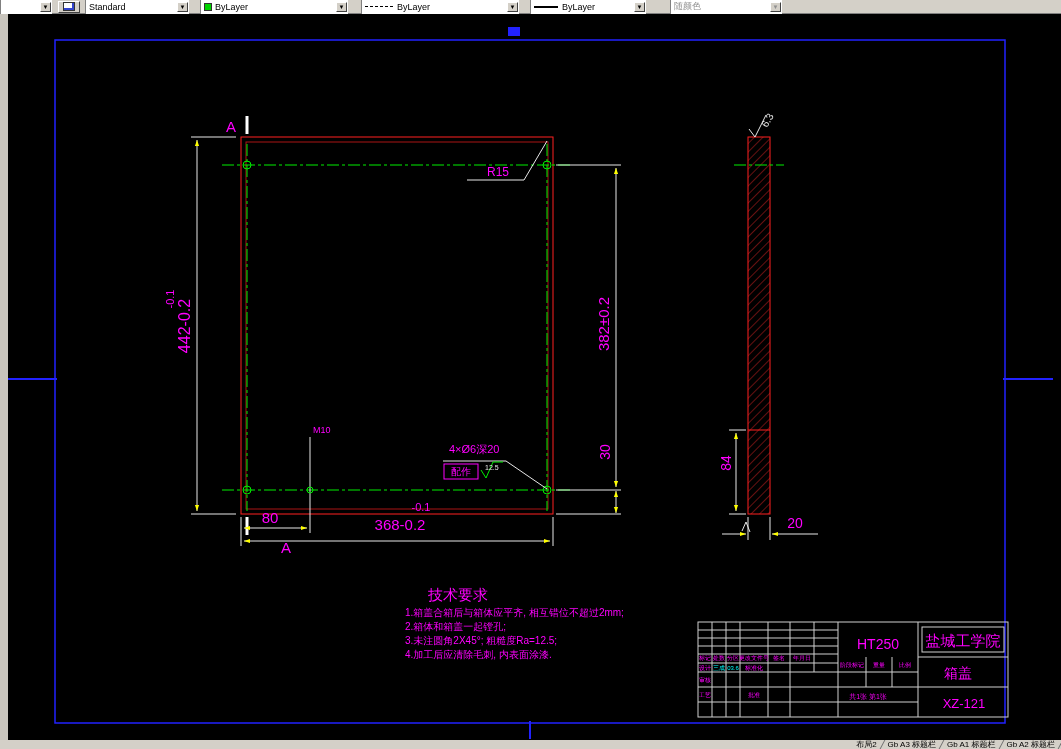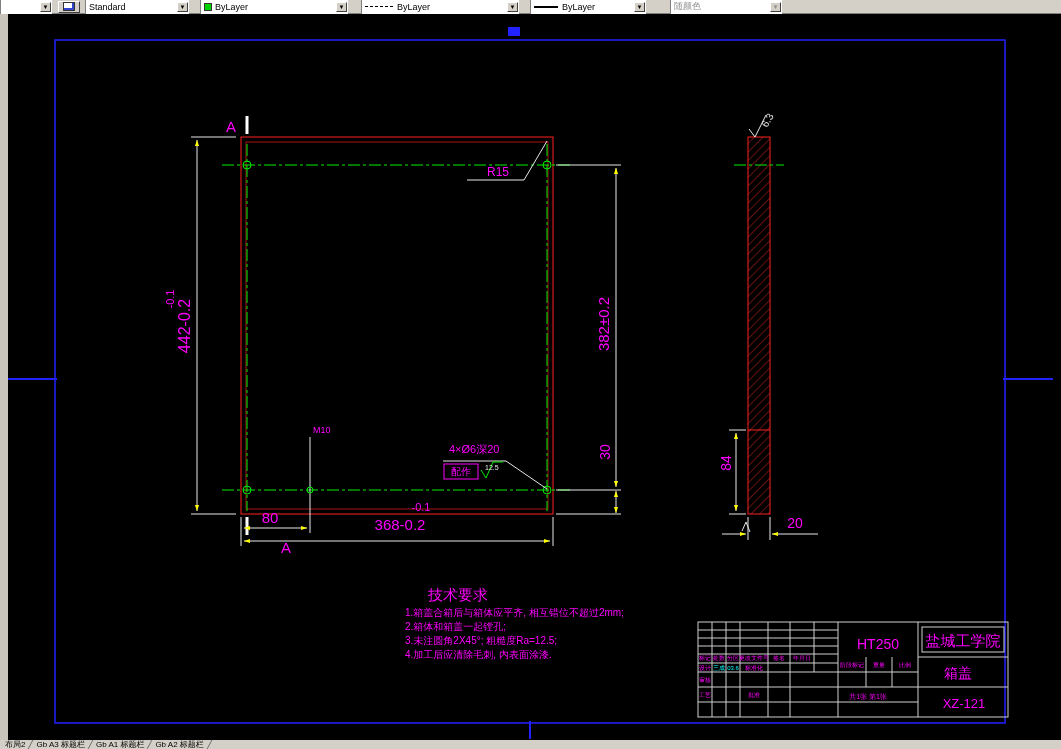--- a/index.html
+++ b/index.html
@@ -38,21 +38,21 @@
   .wt  { fill:#e8e8e8; }
   .red { stroke:#ff2020; fill:none; }
   .cl  { stroke:#00ee00; fill:none; stroke-dasharray:12 3 3 3; }
   .grn { stroke:#00ee00; fill:none; }
   .dim, .ext { stroke:#e8e8e8; stroke-width:1; fill:none; }
   .tbl { stroke:#d0d0d0; stroke-width:1; fill:none; }
 
   
   .statusbar { position:absolute; top:740px; left:0; width:1061px; height:9px;
                background:#d4d0c8; display:flex; align-items:center;
-               font-size:8px; color:#000; overflow:hidden; }
+               font-size:8px; color:#000; overflow:hidden;justify-content:flex-end; }
   .tab { padding:0 5px; white-space:nowrap; }
   .tabsep { width:1px; height:9px; background:#707070; transform:skewX(-28deg); flex:0 0 1px;}
 </style>
 </head>
 <body>
 
 <div class="toolbar">
   <div class="combo" style="width:52px">
     <span class="combo-text"></span>
     <span class="dd">▼</span>

